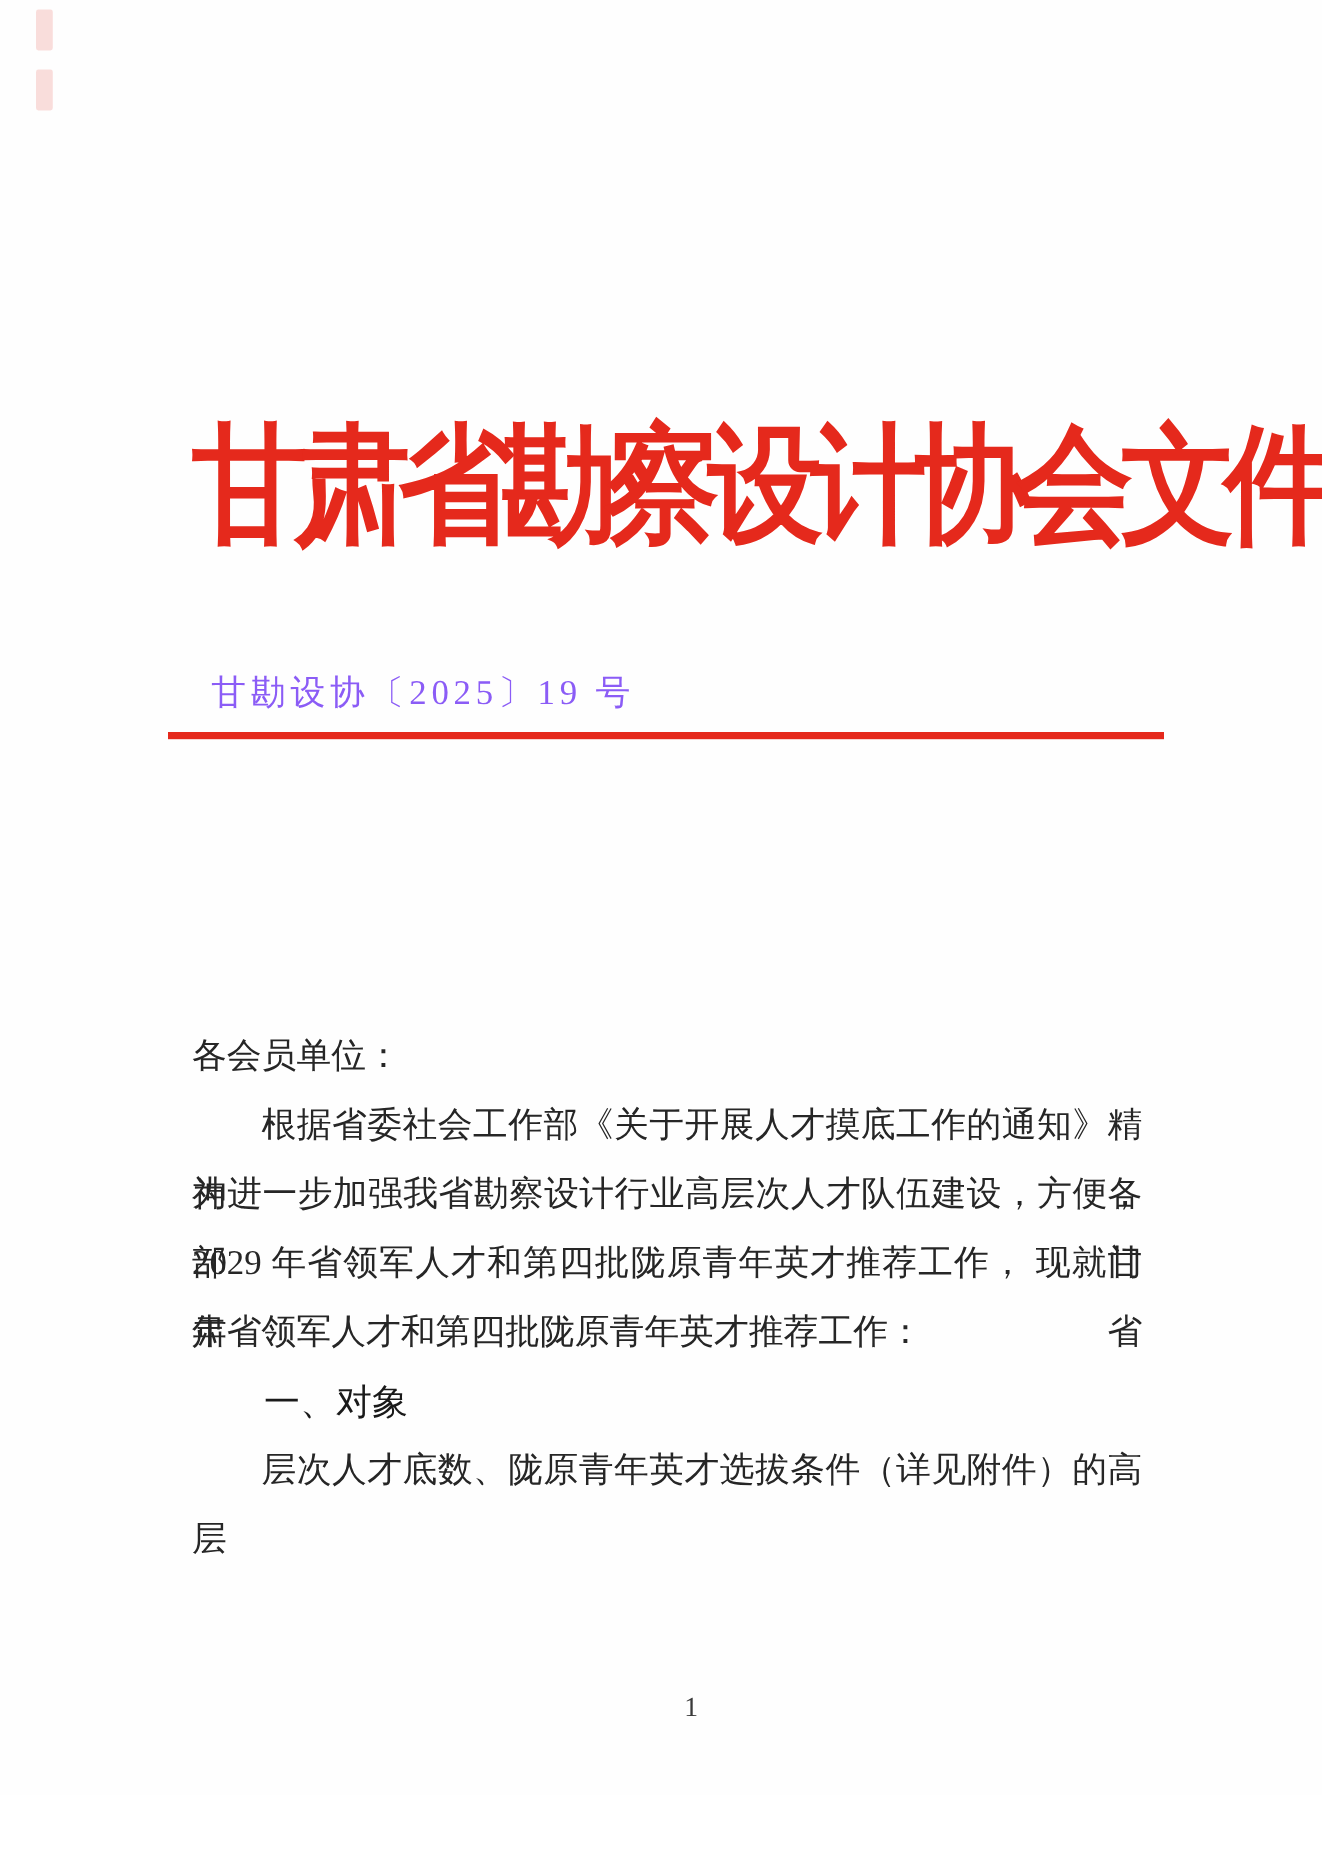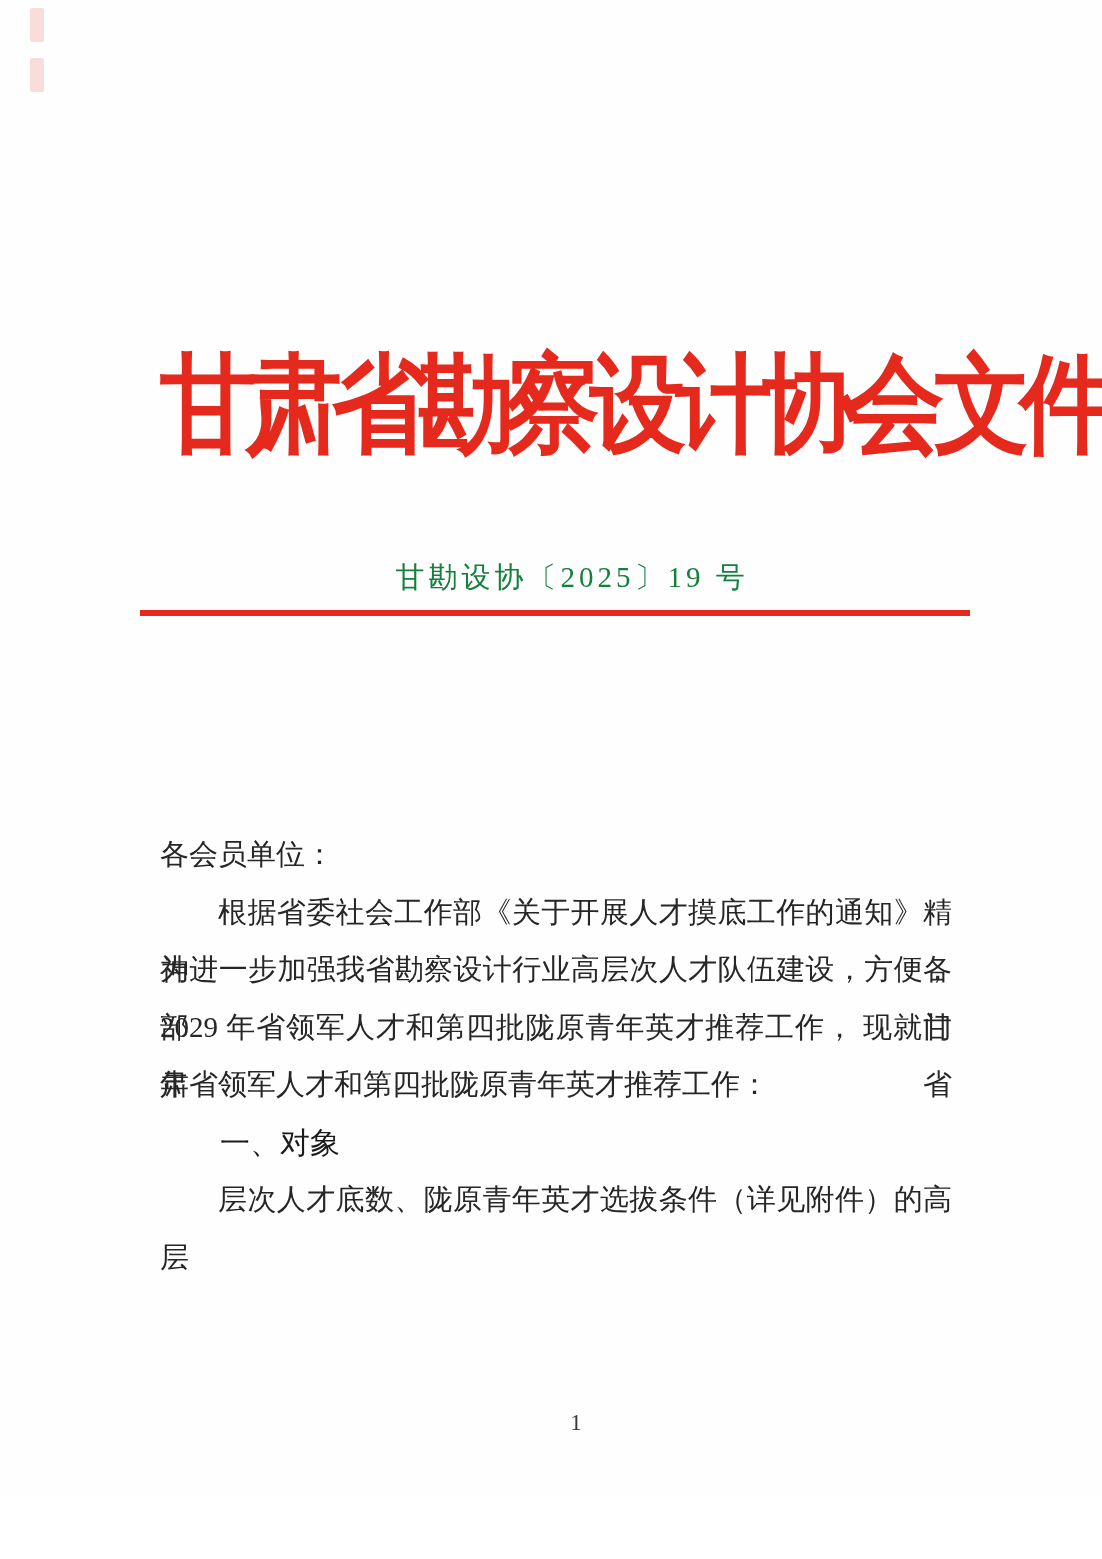--- a/index.html
+++ b/index.html
@@ -31,24 +31,23 @@
     transform: scaleY(1.12);
     transform-origin: top center;
   }
 
   
   .doc-number {
     position: absolute;
     top: 558px;
     left: 176px;
     width: 792px;
-    text-align: center;
     font-size: 29px;
     letter-spacing: 4px;
-    color: #15803d;
+    color: #8b5cf6;
     white-space: nowrap;
   }
 
   
   .red-rule {
     position: absolute;
     top: 610px;
     left: 140px;
     width: 830px;
     height: 6px;
@@ -66,21 +65,21 @@
     font-weight: bold;
     font-size: 45px;
     line-height: 71px;
     color: #151515;
     white-space: nowrap;
   }
 
   
   .body-text {
     position: absolute;
-    top: 826px;
+    top: 852px;
     left: 160px;
     width: 792px;
     font-size: 29px;
     color: #262626;
     font-family: "Liberation Serif", "DejaVu Serif", serif;
   }
   .line {
     line-height: 57.5px;
     height: 57.5px;
     white-space: nowrap;

